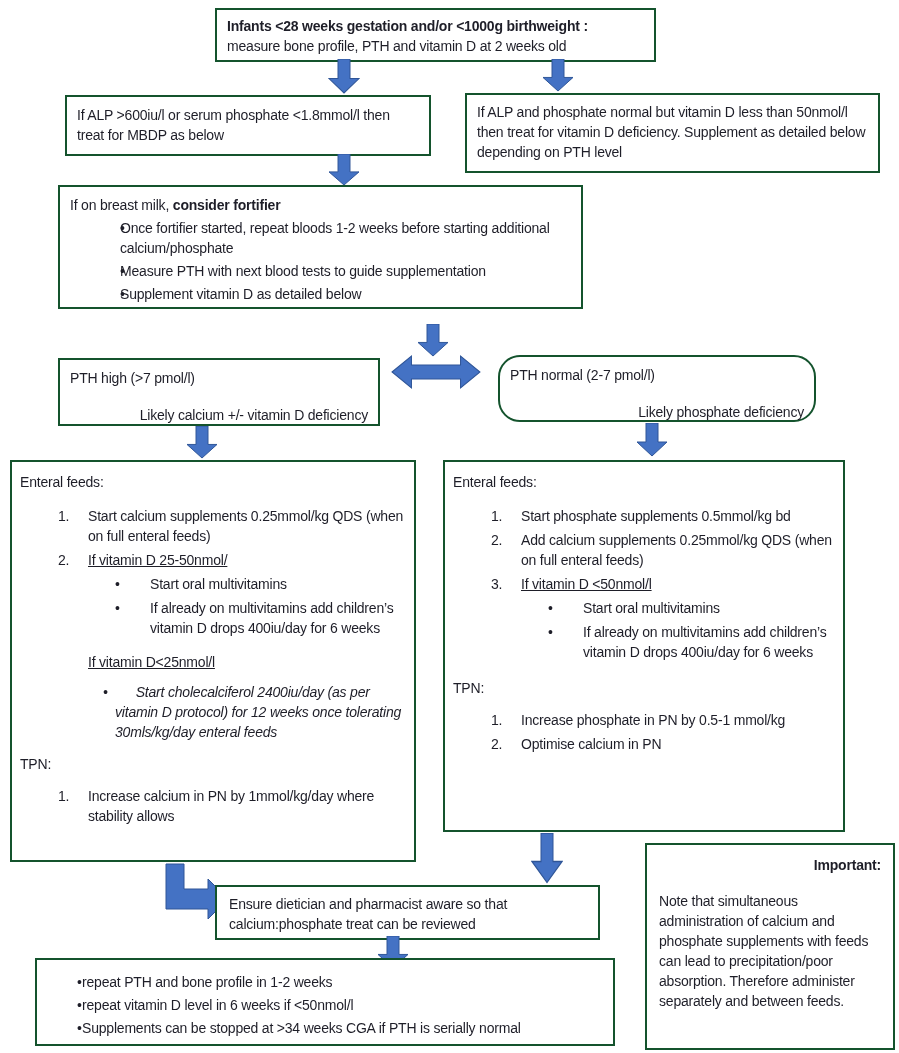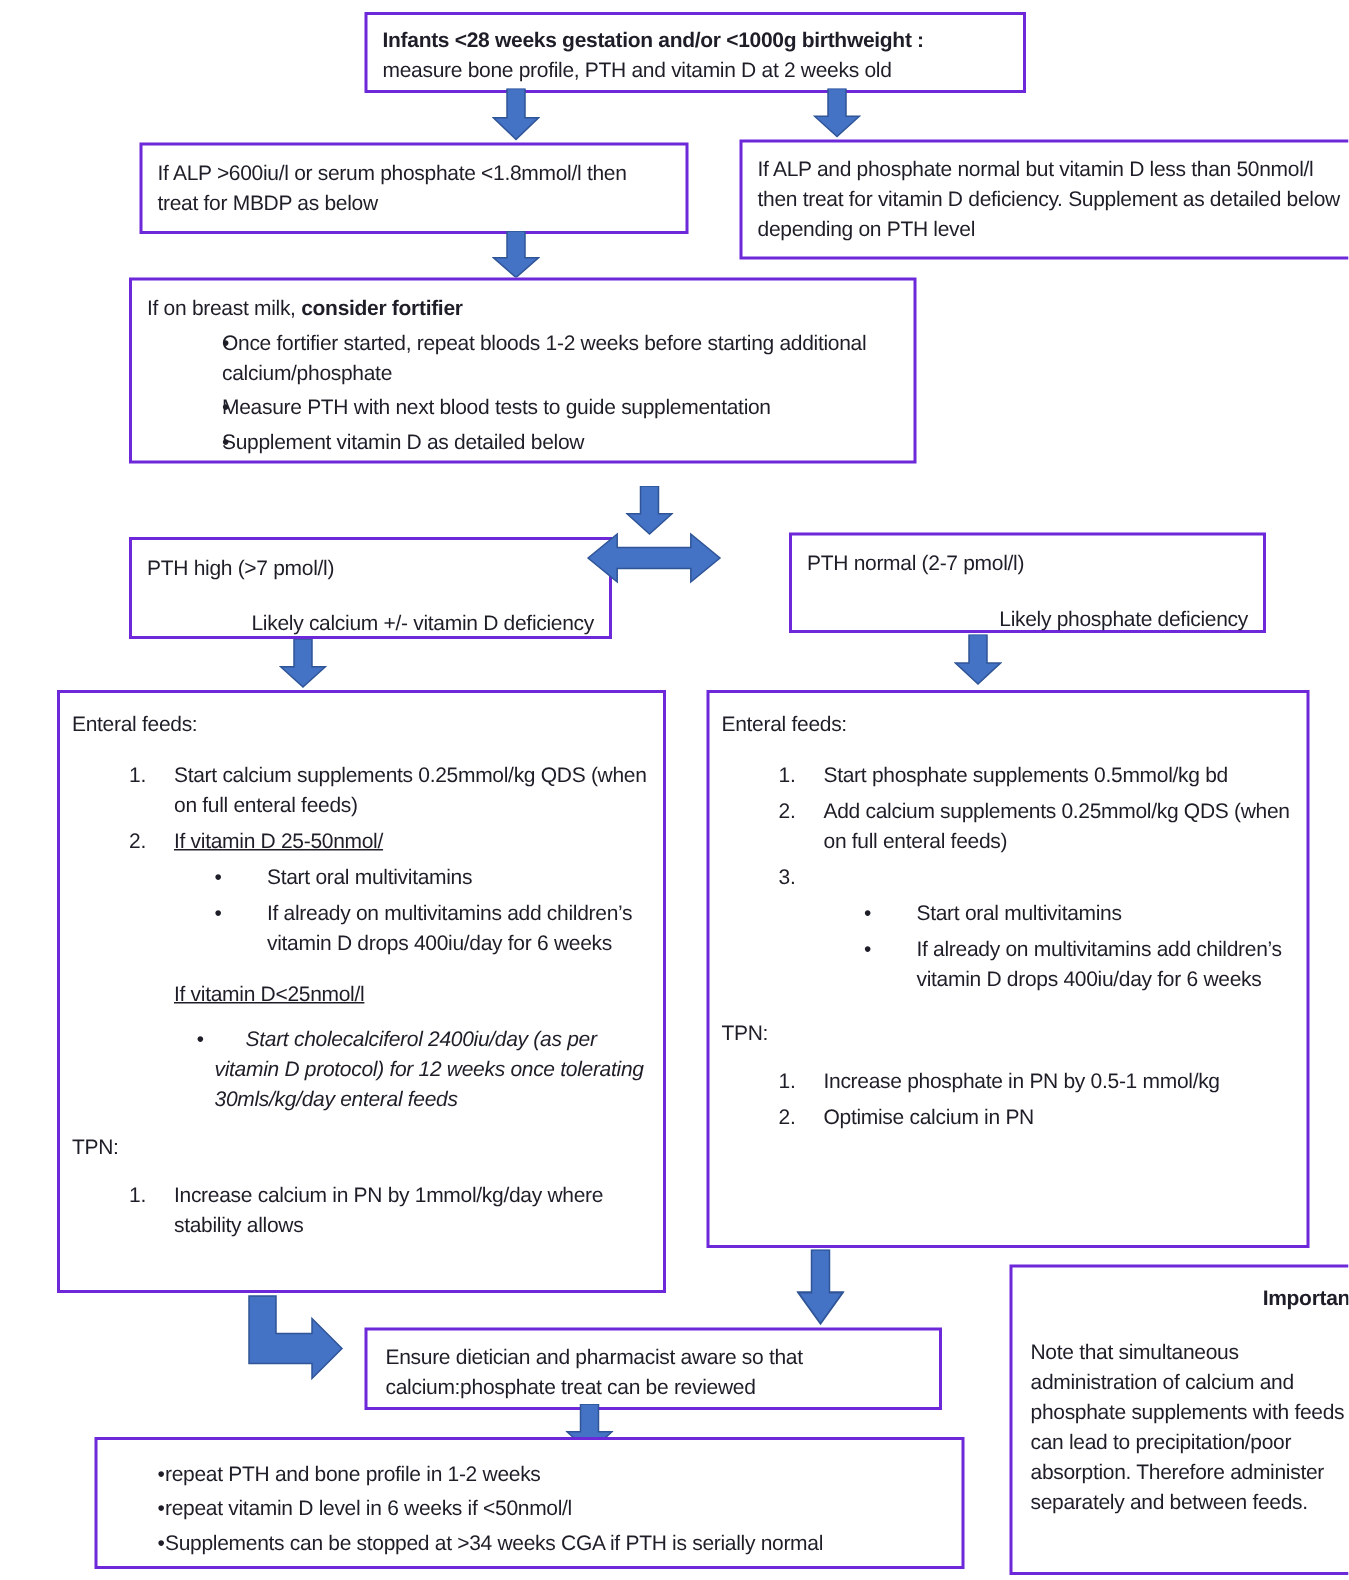--- a/index.html
+++ b/index.html
@@ -1,41 +1,41 @@
 <!DOCTYPE html>
 <html><head>
 <meta charset="utf-8">
 <style>
   * { margin:0; padding:0; box-sizing:border-box; }
   html,body { background:#ffffff; }
   body { font-family:"Liberation Sans","DejaVu Sans",sans-serif; color:#1e1e28; }
   .canvas { position:relative; width:899px; height:1053px; background:#fff; overflow:hidden;
             font-size:14px; line-height:20px; letter-spacing:-0.2px; }
-  .box { position:absolute; background:#fff; border:2px solid #6d28d9;margin-left:28px; }
+  .box { position:absolute; background:#fff; border:2px solid #14532d; }
   .bold { font-weight:bold; }
   .ul { text-decoration:underline; }
   .arrow { position:absolute; }
   .arrow svg { display:block; width:100%; height:100%; }
 
   
   .top-box { left:215px; top:8px; width:441px; height:54px; padding:6px 10px; }
 
   
   .alp-high-box { left:65px; top:95px; width:366px; height:61px; padding:8px 10px; }
   .alp-normal-box { left:465px; top:93px; width:415px; height:80px; padding:7px 10px; }
 
   
   .bm-box { left:58px; top:185px; width:525px; height:124px; padding:8px 10px; }
   .bm-li { display:flex; margin-top:3px; }
   .bm-li .mk { width:45px; padding-left:50px; }
   .bm-li .tx { flex:1; }
 
   
   .pth-high-box { left:58px; top:358px; width:322px; height:68px; padding:8px 10px; }
-  .pth-normal-box { left:498px; top:355px; width:318px; height:67px; padding:8px 10px; }
+  .pth-normal-box { left:498px; top:355px; width:318px; height:67px; padding:8px 10px;border-radius:22px; }
   .pth-gap { margin-top:17px;text-align:right; }
 
   
   .ent-left-box { left:10px; top:460px; width:406px; height:402px; padding:10px 8px; }
   .ent-right-box { left:443px; top:460px; width:402px; height:372px; padding:10px 8px; }
   .ent-h { margin-bottom:14px; }
   .nli { display:flex; margin-top:4px; }
   .nli .mk { width:30px; padding-left:38px; box-sizing:content-box; }
   .nli .tx { flex:1; }
   .sli { display:flex; margin-top:4px; }
@@ -184,20 +184,21 @@
     <div class="nli">
       <span class="mk">1.</span>
       <span class="tx">Start phosphate supplements 0.5mmol/kg bd</span>
     </div>
     <div class="nli">
       <span class="mk">2.</span>
       <span class="tx">Add calcium supplements 0.25mmol/kg QDS (when on full enteral feeds)</span>
     </div>
     <div class="nli">
       <span class="mk">3.</span>
+      <span class="tx ul">If vitamin D &lt;50nmol/l</span>
     </div>
     <div class="sli">
       <span class="mk">•</span>
       <span class="tx">Start oral multivitamins</span>
     </div>
     <div class="sli">
       <span class="mk">•</span>
       <span class="tx">If already on multivitamins add children’s vitamin D drops 400iu/day for 6 weeks</span>
     </div>
     <div class="tpn-h" style="margin-top:16px;">TPN:</div>

